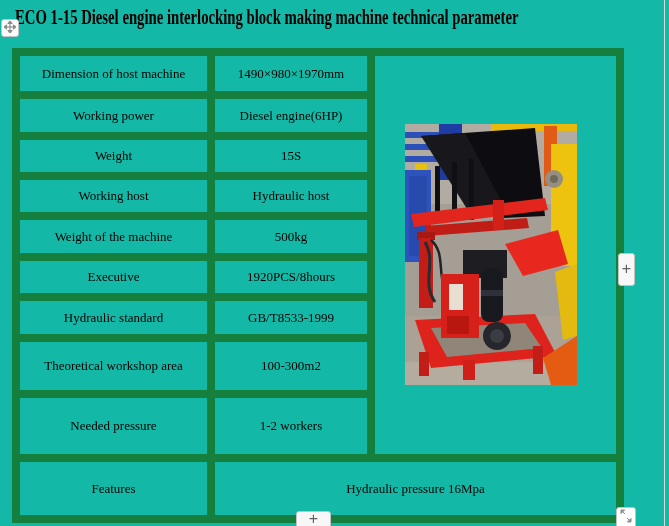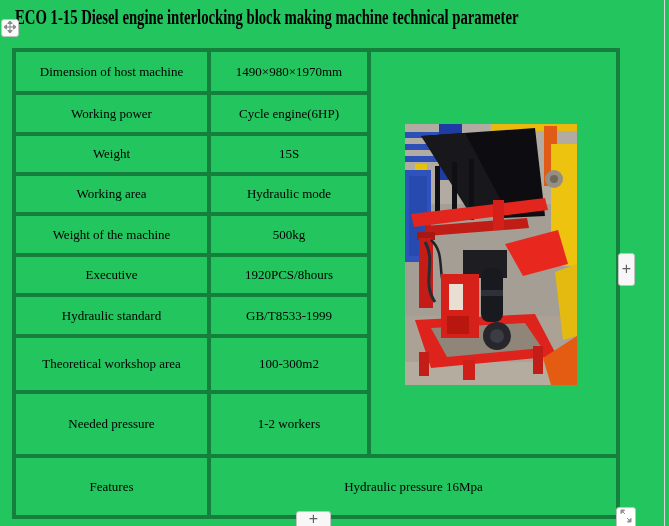--- a/index.html
+++ b/index.html
@@ -1,21 +1,21 @@
 <!DOCTYPE html>
 <html><head>
 <meta charset="utf-8">
 <style>
   html,body{margin:0;padding:0;background:#fff;}
-  .page{position:relative;width:669px;height:526px;background:#22c55e;overflow:hidden;
+  .page{position:relative;width:669px;height:526px;background:#14b8a6;overflow:hidden;
         font-family:"Liberation Serif",serif;color:#000;}
   .doc-title{position:absolute;left:15px;top:6px;font-size:20px;font-weight:bold;
              white-space:nowrap;transform:scaleX(0.735);transform-origin:0 0;}
   .param-table{position:absolute;left:12px;top:48px;border-collapse:collapse;table-layout:fixed;}
-  .param-table td{border:4px solid #15803d;text-align:center;vertical-align:middle;
+  .param-table td{border:8px solid #15803d;text-align:center;vertical-align:middle;
                   font-size:13px;padding:0;overflow:hidden;}
   .photo-cell{border:2px solid #000;}
   .photo{position:absolute;left:405px;top:124px;width:172px;height:261px;}
   .ui-btn{position:absolute;box-sizing:border-box;background:#f7f7f7;border:1px solid #c2c2c2;
           border-radius:3px;color:#5f5f5f;display:flex;align-items:center;justify-content:center;
           font-family:"Liberation Sans",sans-serif;cursor:pointer;}
   .move-handle{left:1px;top:19px;width:18px;height:18px;background:#fbfbfb;}
   .plus-right{left:618px;top:253px;width:17px;height:33px;font-size:16px;font-weight:400;}
   .plus-bottom{left:296px;top:511px;width:35px;height:18px;font-size:16px;}
   .resize-handle{left:616px;top:507px;width:20px;height:22px;background:#ffffff;}
@@ -51,29 +51,29 @@
         <col style="width:249px">
       </colgroup>
     <tbody>
         <tr style="height:43px">
       <td><span>Dimension of host machine</span></td>
       <td><span>1490×980×1970mm</span></td>
       <td class="photo-cell" rowspan="9"></td>
     </tr>
     <tr style="height:41px">
       <td><span>Working power</span></td>
-      <td><span>Cycle engine(6HP)</span></td>
+      <td><span>Diesel engine(6HP)</span></td>
     </tr>
     <tr style="height:40px">
       <td><span>Weight</span></td>
       <td><span>15S</span></td>
     </tr>
     <tr style="height:40px">
-      <td><span>Working area</span></td>
-      <td><span>Hydraulic mode</span></td>
+      <td><span>Working host</span></td>
+      <td><span>Hydraulic host</span></td>
     </tr>
     <tr style="height:41px">
       <td><span>Weight of the machine</span></td>
       <td><span>500kg</span></td>
     </tr>
     <tr style="height:40px">
       <td><span>Executive</span></td>
       <td><span>1920PCS/8hours</span></td>
     </tr>
     <tr style="height:41px">

